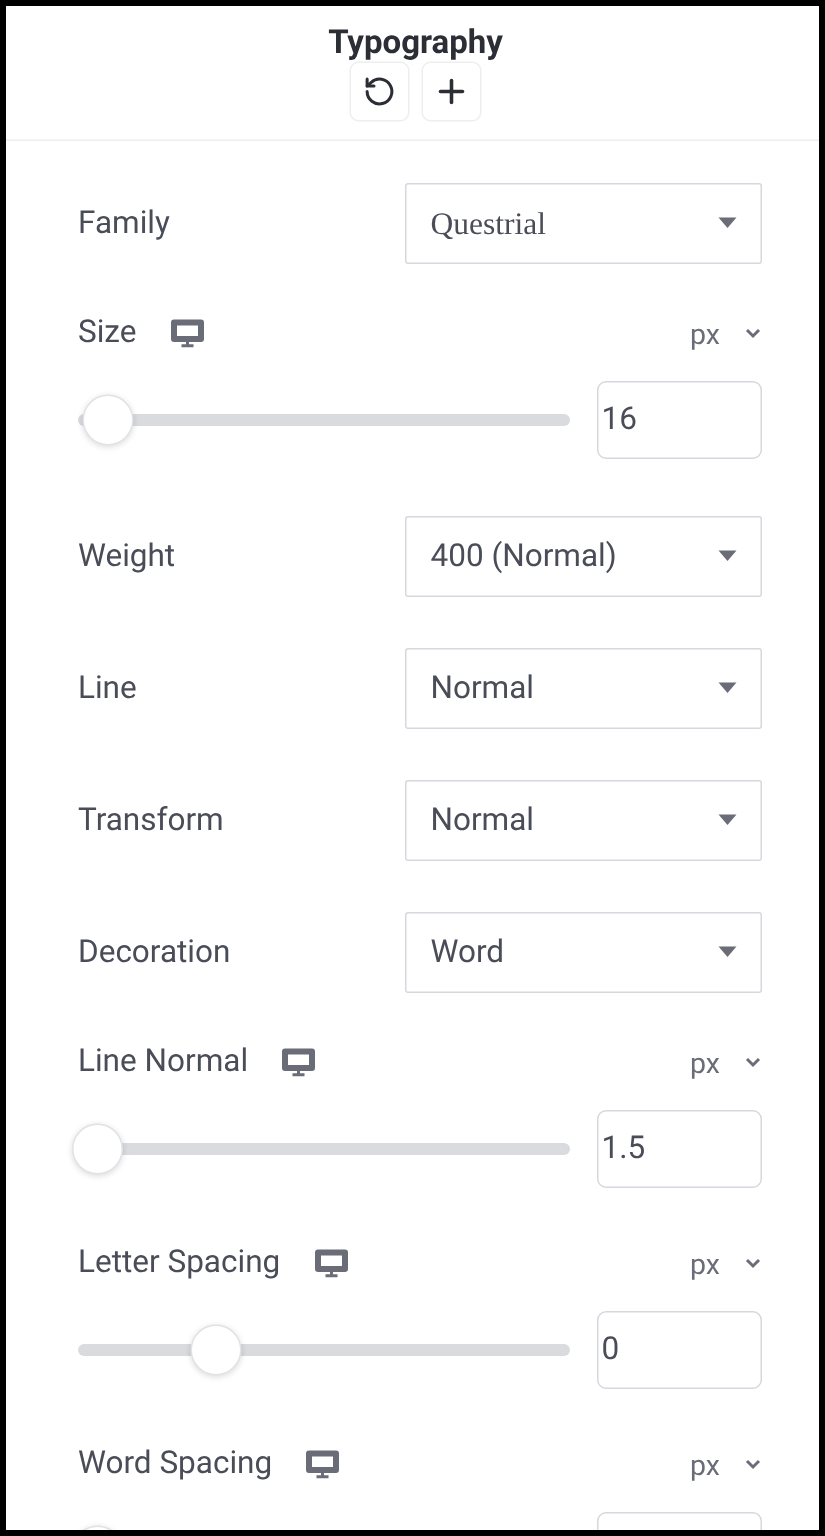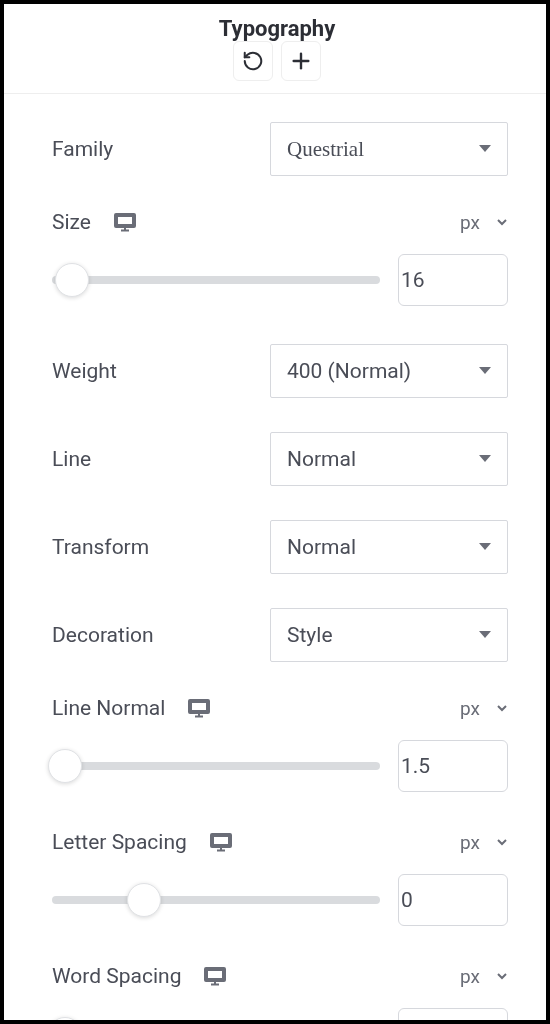--- a/index.html
+++ b/index.html
@@ -232,21 +232,21 @@
           <svg width="14" height="10" viewBox="0 0 14 10">
             <polygon points="1,1 13,1 7,8" fill="#6a6d77"></polygon>
           </svg>
         </span>
     </div>
   </div>
 
   <div class="row">
     <div class="label">Decoration</div>
     <div class="select-wrap">
-      <div class="select">Style</div>
+      <div class="select">Word</div>
       <span class="caret">
           <svg width="14" height="10" viewBox="0 0 14 10">
             <polygon points="1,1 13,1 7,8" fill="#6a6d77"></polygon>
           </svg>
         </span>
     </div>
   </div>
 
   <div class="row tight">
     <div class="label-group">

